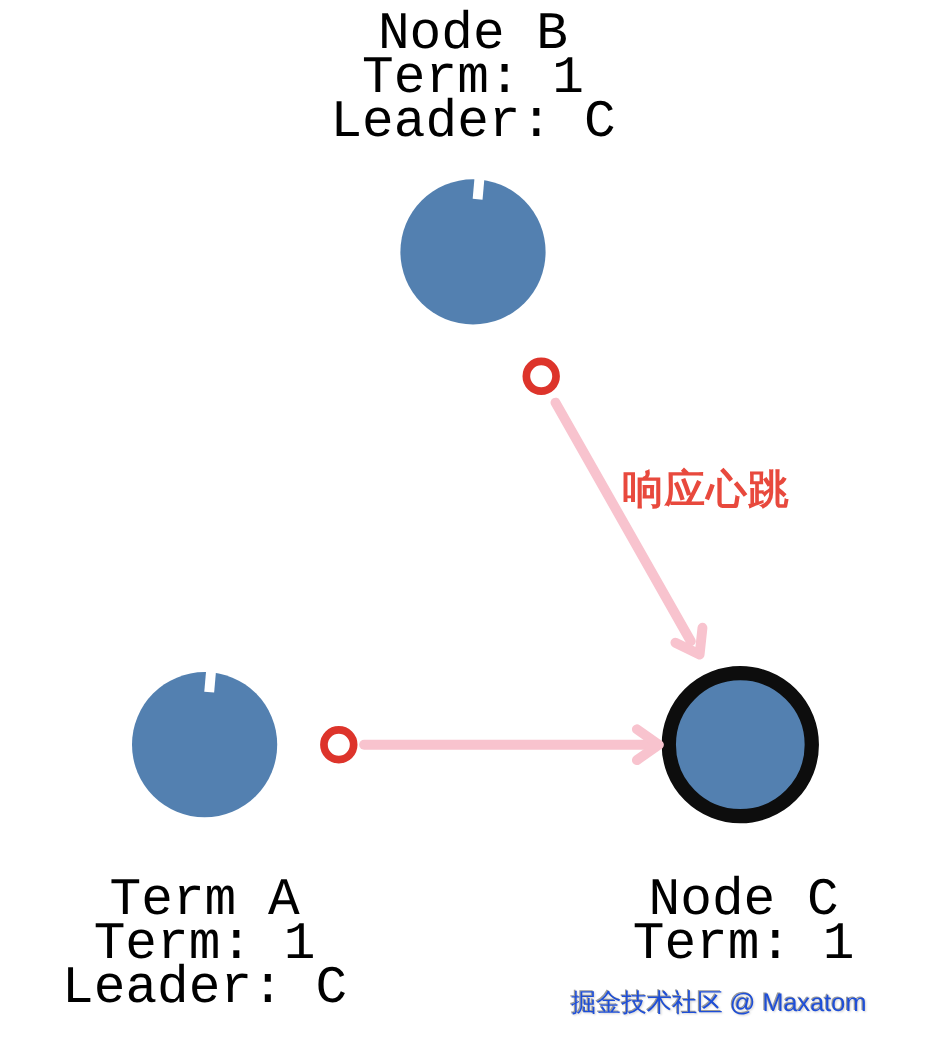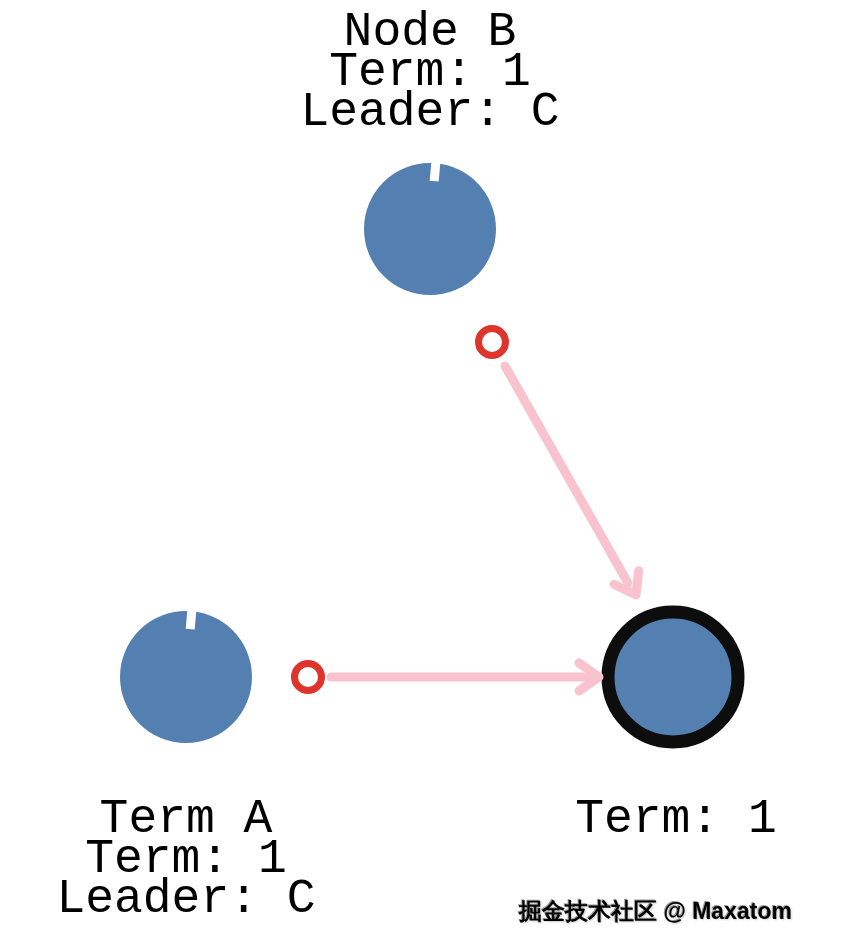--- a/index.html
+++ b/index.html
@@ -32,22 +32,22 @@
   #label-c { left: 676px; top: 799px; }
 
   .heartbeat-label {
     position: absolute; left: 566px; top: 420px;
     font-size: 37px; font-weight: bold; letter-spacing: 1px;
     color: var(--label_red, #e8493d); white-space: nowrap;
   }
 
   .watermark {
     position: absolute; left: 519px; top: 896px;
-    font-size: 23px; font-weight: bold; white-space: nowrap;
-    color: #000000;
+    font-size: 23px; font-weight: normal; white-space: nowrap;
+    color: #1d4ed8;
     text-shadow: -1px -1px 0 var(--watermark_gray, #9a9a9a),
                   1px  1px 2px #cfcfcf;
   }
 </style>
 </head>
 <body style="--background: #ffffff; --node_fill: #5380b0; --leader_ring: #0d0d0d; --timer_ring: #dd342b; --arrow_pink: #f8c3ce; --label_red: #e8493d; --text_black: #000000; --watermark_gray: #9a9a9a;">
 
 <div class="canvas">
 
   <svg class="layer" width="844" height="952" viewBox="0 0 844 952">
@@ -84,19 +84,21 @@
     <div>Leader: C</div>
   </div>
 
   <div class="node-label" id="label-a">
     <div>Term A</div>
     <div>Term: 1</div>
     <div>Leader: C</div>
   </div>
 
   <div class="node-label" id="label-c">
+    <div>Node C</div>
     <div>Term: 1</div>
   </div>
 
+  <div class="heartbeat-label">响应心跳</div>
 
   <div class="watermark">掘金技术社区 @ Maxatom</div>
 
 </div>
 
 </body></html>

